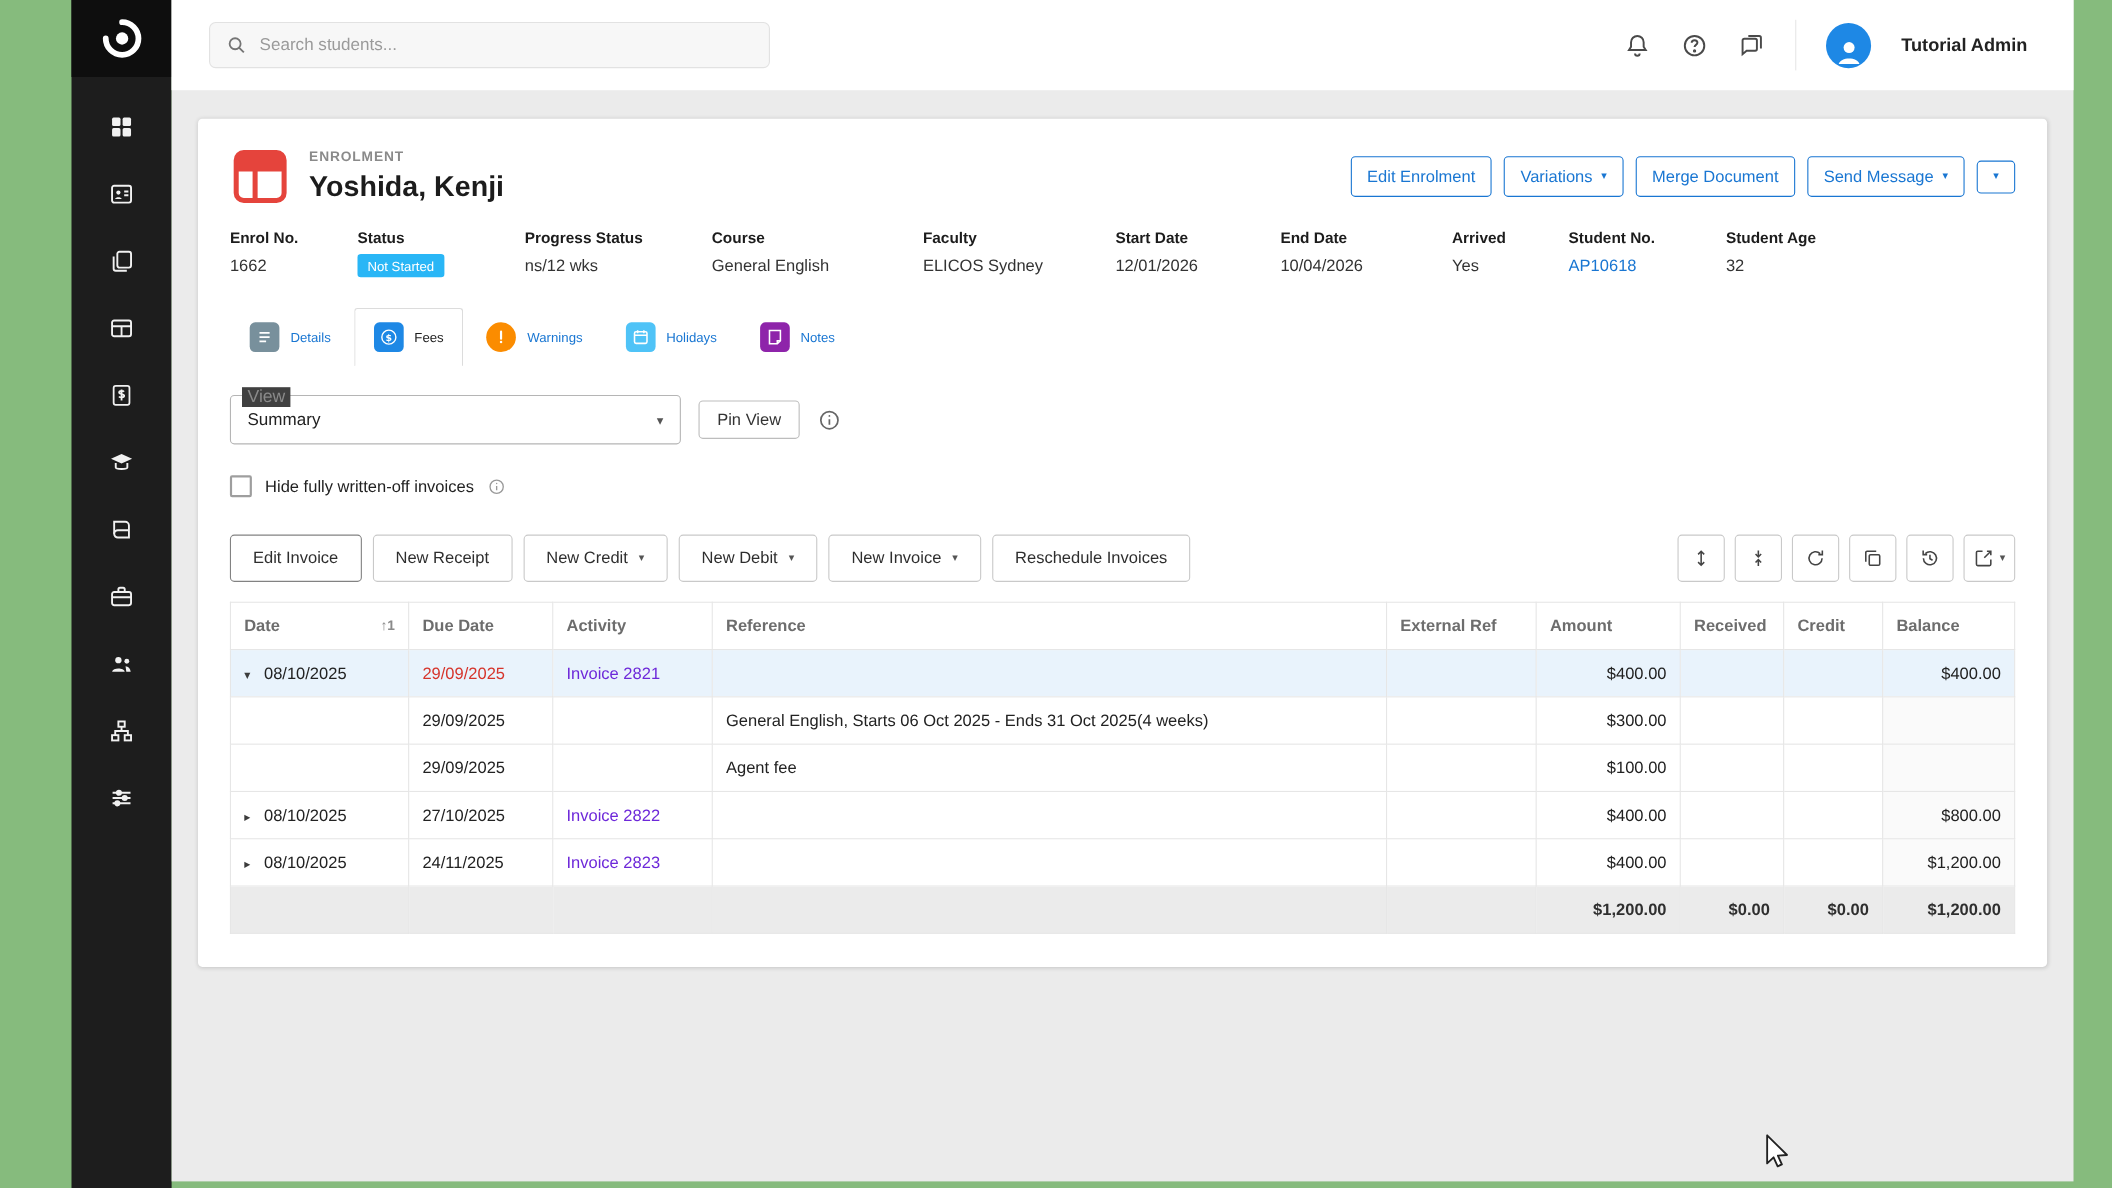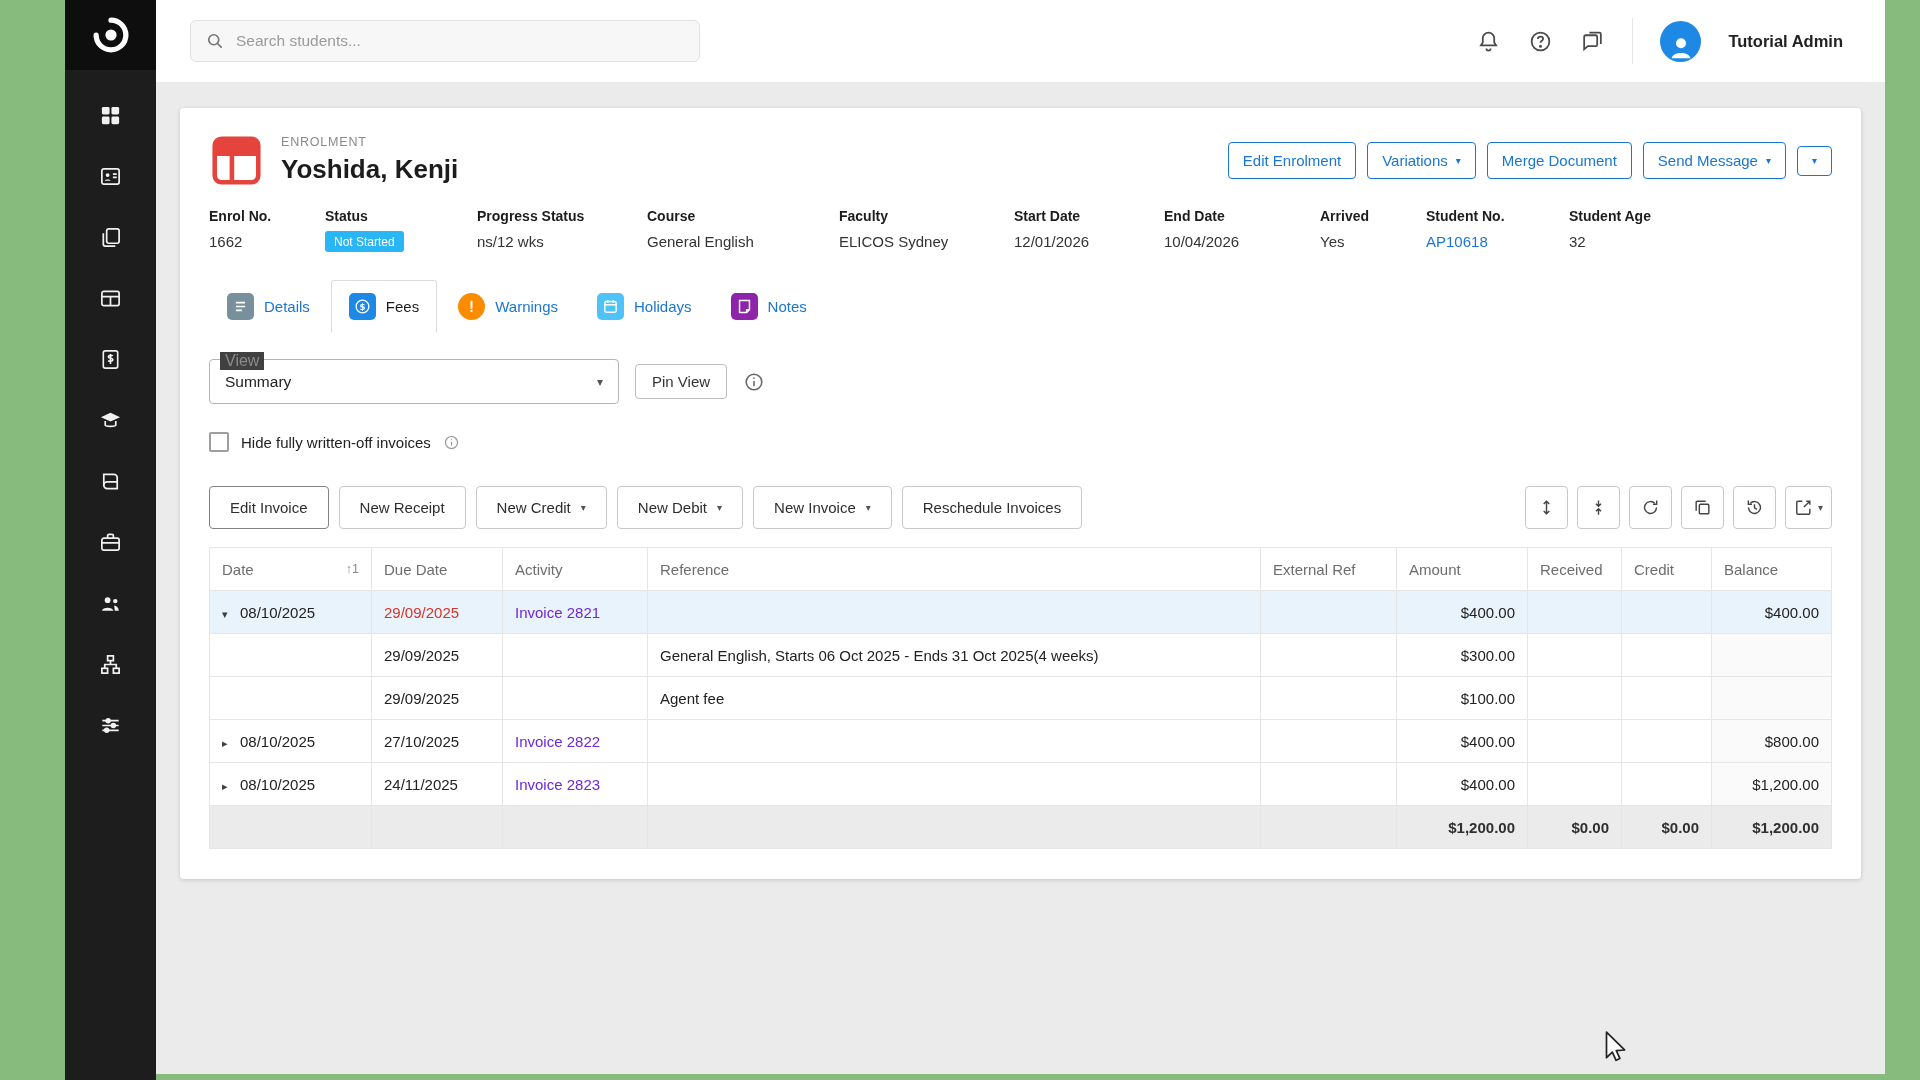--- a/index.html
+++ b/index.html
@@ -32,41 +32,41 @@
   .tdivider{width:1px;height:46px;background:#e6e6e6}
   .avatar{width:41px;height:41px;border-radius:50%;background:#1e88e5;display:flex;align-items:flex-end;justify-content:center;overflow:hidden;cursor:pointer}
   .avatar .iwrap{width:30px;height:30px}
   .user-name{font-size:16.5px;color:#222;font-weight:600}
 
   
   .content{flex:1;padding:26px 24px;overflow:hidden}
   .card{background:#fff;border-radius:4px;box-shadow:0 1px 4px rgba(0,0,0,.16)}
   .card-head{display:flex;align-items:flex-start;padding:25px 29px 4px;gap:17px}
   .entity-icon{width:55px;height:55px;color:#e5443c;display:inline-flex}
-  .entity-label{font-size:12.5px;color:#8a8a8a;letter-spacing:.8px;font-weight:400;margin-top:2px}
+  .entity-label{font-size:12.5px;color:#8a8a8a;letter-spacing:.8px;font-weight:700;margin-top:2px}
   .page-title{font-size:26px;font-weight:700;color:#1c1c1c;margin-top:5px}
   .head-actions{margin-left:auto;display:flex;gap:11px;align-items:center;padding-top:9px}
   .blue-btn{background:#fff;border:1px solid #1976d2;color:#1976d2;font-size:15px;padding:9px 14px;border-radius:4px;display:flex;align-items:center;gap:8px}
   .bcaret{font-size:10px;line-height:1}
   .bcaret.dark{color:#555}
 
   .info-row{display:flex;padding:16px 29px 24px;align-items:flex-start}
   .info-col:nth-child(1){width:116px}.info-col:nth-child(2){width:152px}
   .info-col:nth-child(3){width:170px}.info-col:nth-child(4){width:192px}
   .info-col:nth-child(5){width:175px}.info-col:nth-child(6){width:150px}
   .info-col:nth-child(7){width:156px}.info-col:nth-child(8){width:106px}
   .info-col:nth-child(9){width:143px}
   .ilabel{font-size:14px;font-weight:700;color:#1c1c1c;white-space:nowrap}
   .ivalue{font-size:15px;color:#333;margin-top:9px;white-space:nowrap}
   .ivalue.link{color:#1976d2;cursor:pointer}
   .badge-pill{display:inline-block;background:#29b6f6;color:#fff;font-size:12px;padding:4px 9px 3px;border-radius:3px;margin-top:7px}
 
   .tabs{display:flex;padding:4px 29px 0;align-items:flex-end}
   .tab{display:flex;align-items:center;gap:10px;padding:12px 17px;cursor:pointer;border:1px solid transparent;margin-right:3px}
-  .tab .tlabel{font-size:15px;color:#1976d2;white-space:nowrap}
+  .tab .tlabel{font-size:12px;color:#1976d2;white-space:nowrap}
   .tab.active{border-color:#dcdcdc;border-bottom-color:#fff;border-radius:3px 3px 0 0;background:#fff}
   .tab.active .tlabel{color:#1c1c1c}
   .ticon{width:27px;height:27px;border-radius:5px;display:flex;align-items:center;justify-content:center}
   .ticon.round{border-radius:50%}
   .ticon svg{width:17px;height:17px}
 
   .panel{padding:26px 29px 30px}
   .view-row{display:flex;align-items:center;gap:16px}
   .select{position:relative;width:410px;height:45px;border:1px solid #b5b5b5;border-radius:4px;display:flex;align-items:center;padding:0 15px;cursor:pointer;background:#fff}
   .flabel{position:absolute;top:-8px;left:10px;background:#404040;padding:0 5px;font-size:16px;color:#8a8a8a}
@@ -83,21 +83,21 @@
   .tb-buttons{display:flex;gap:10px}
   .tbtn{background:#fff;border:1px solid #c9c9c9;border-radius:4px;color:#2e2e2e;font-size:15px;padding:12px 20px;display:flex;align-items:center;gap:10px;white-space:nowrap}
   .tbtn.emph{border-color:#828282}
   .tb-icons{margin-left:auto;display:flex;gap:9px}
   .ibtn{height:43px;min-width:43px;border:1px solid #c9c9c9;border-radius:4px;background:#fff;color:#444;display:flex;align-items:center;justify-content:center;gap:5px;padding:0 8px}
   .i19{width:19px;height:19px}
 
   
   .grid{width:100%;border-collapse:collapse;table-layout:fixed;margin-top:18px;font-size:15px;border:1px solid #dcdcdc}
   .grid th,.grid td{border:1px solid #e6e6e6;padding:0 12px;height:43px;overflow:hidden;white-space:nowrap;text-overflow:ellipsis}
-  .grid thead th{color:#6d6d6d;font-weight:400;text-align:right;background:#fff;cursor:pointer}
+  .grid thead th{color:#6d6d6d;font-weight:700;text-align:right;background:#fff;cursor:pointer}
   .th-flex{display:flex;justify-content:space-between;align-items:center;gap:6px}
   th.num,td.num{text-align:right}
   th.shaded{background:#f5f5f5}
   td.c-bal{background:#fafafa}
   tr.hl td{background:#e9f3fc}
   td.red{color:#d6342b}
   .inv-link{color:#6d28d9;text-decoration:none;cursor:pointer}
   .rcaret{display:inline-block;width:18px;color:#3c3c3c;font-size:11px;cursor:pointer}
   .sort{color:#8a8a8a;font-size:12.5px}
   tfoot td{background:#ebebeb;font-weight:700;color:#2f2f2f}

